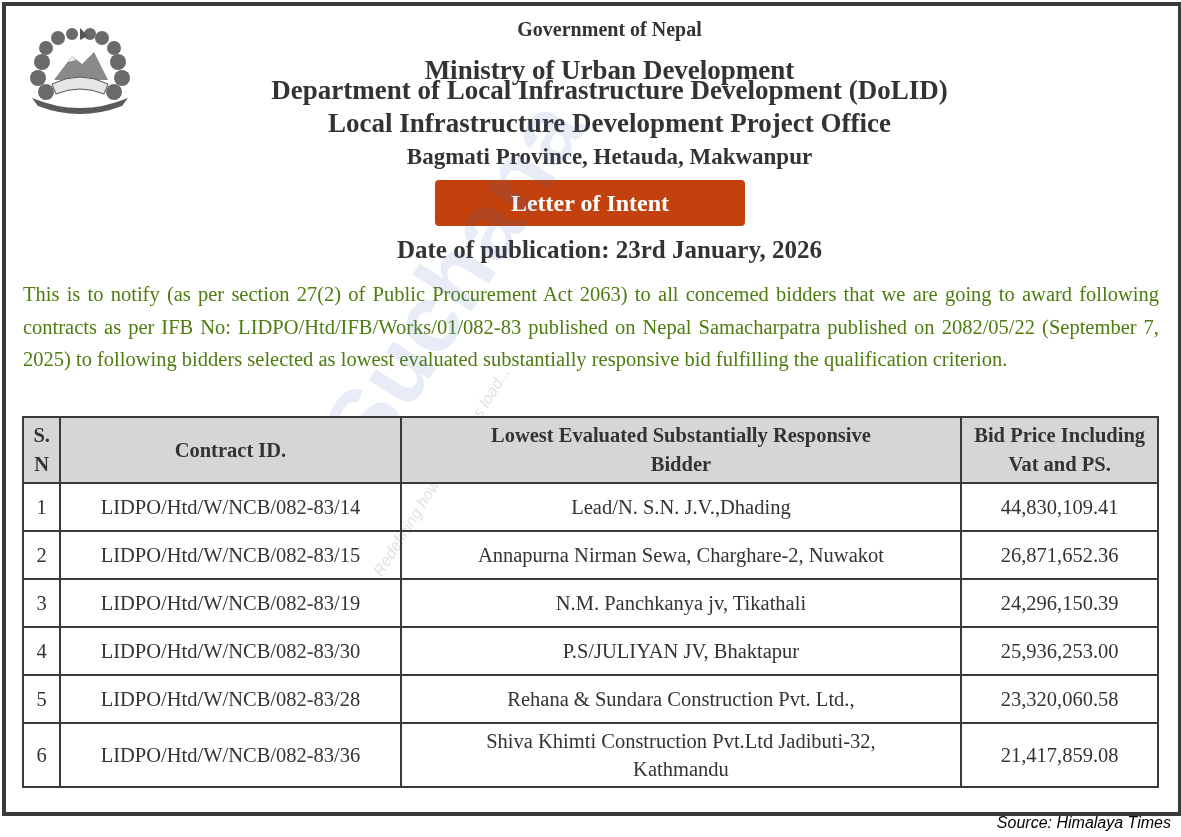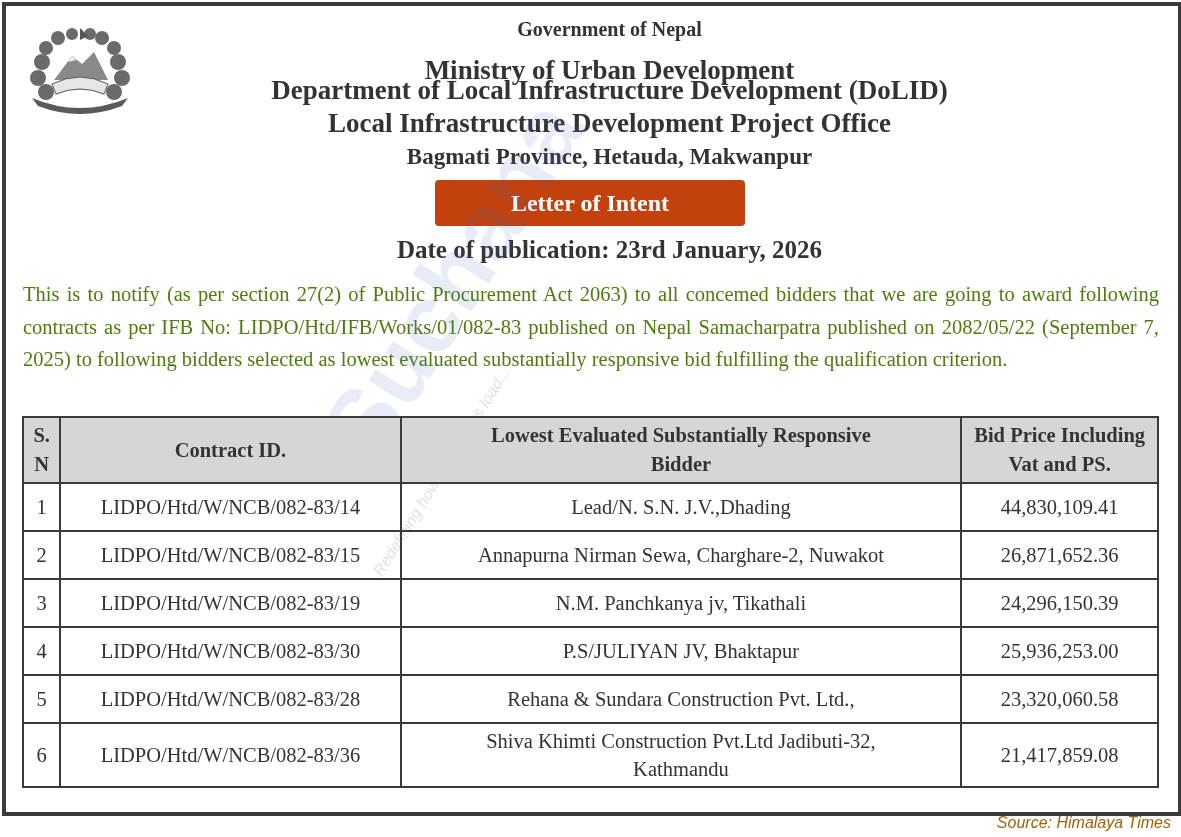--- a/index.html
+++ b/index.html
@@ -36,21 +36,21 @@
   table.award th, table.award td { border: 2px solid #3a3a3a; text-align: center; padding: 0 4px; }
   table.award th { background: #d6d6d6; font-weight: bold; line-height: 29px; height: 64px; }
   table.award td { height: 46px; line-height: 28px; }
   table.award tr.tall td { height: 62px; }
   .c-sn { width: 30px; }
   .c-id { width: 358px; }
   .c-bid { width: 506px; }
   .c-price { width: 203px; }
   .source {
     position: absolute; right: 10px; top: 814px;
-    font-family: "Liberation Sans", sans-serif; font-style: italic; font-size: 16px; color: #a16207;
+    font-family: "Liberation Sans", sans-serif; font-style: italic; font-size: 16px; color: #000000;
   }
   .wm {
     position: absolute; left: 300px; top: 420px; transform: rotate(-58deg); transform-origin: left top;
     font-family: "Liberation Sans", sans-serif; font-weight: bold; font-size: 96px;
     color: rgba(70,110,190,0.13); pointer-events: none; white-space: nowrap;
   }
   .wm-tag {
     position: absolute; left: 370px; top: 570px; transform: rotate(-58deg); transform-origin: left top;
     font-family: "Liberation Sans", sans-serif; font-style: italic; font-size: 16px;
     color: rgba(120,120,120,0.22); pointer-events: none; white-space: nowrap;

